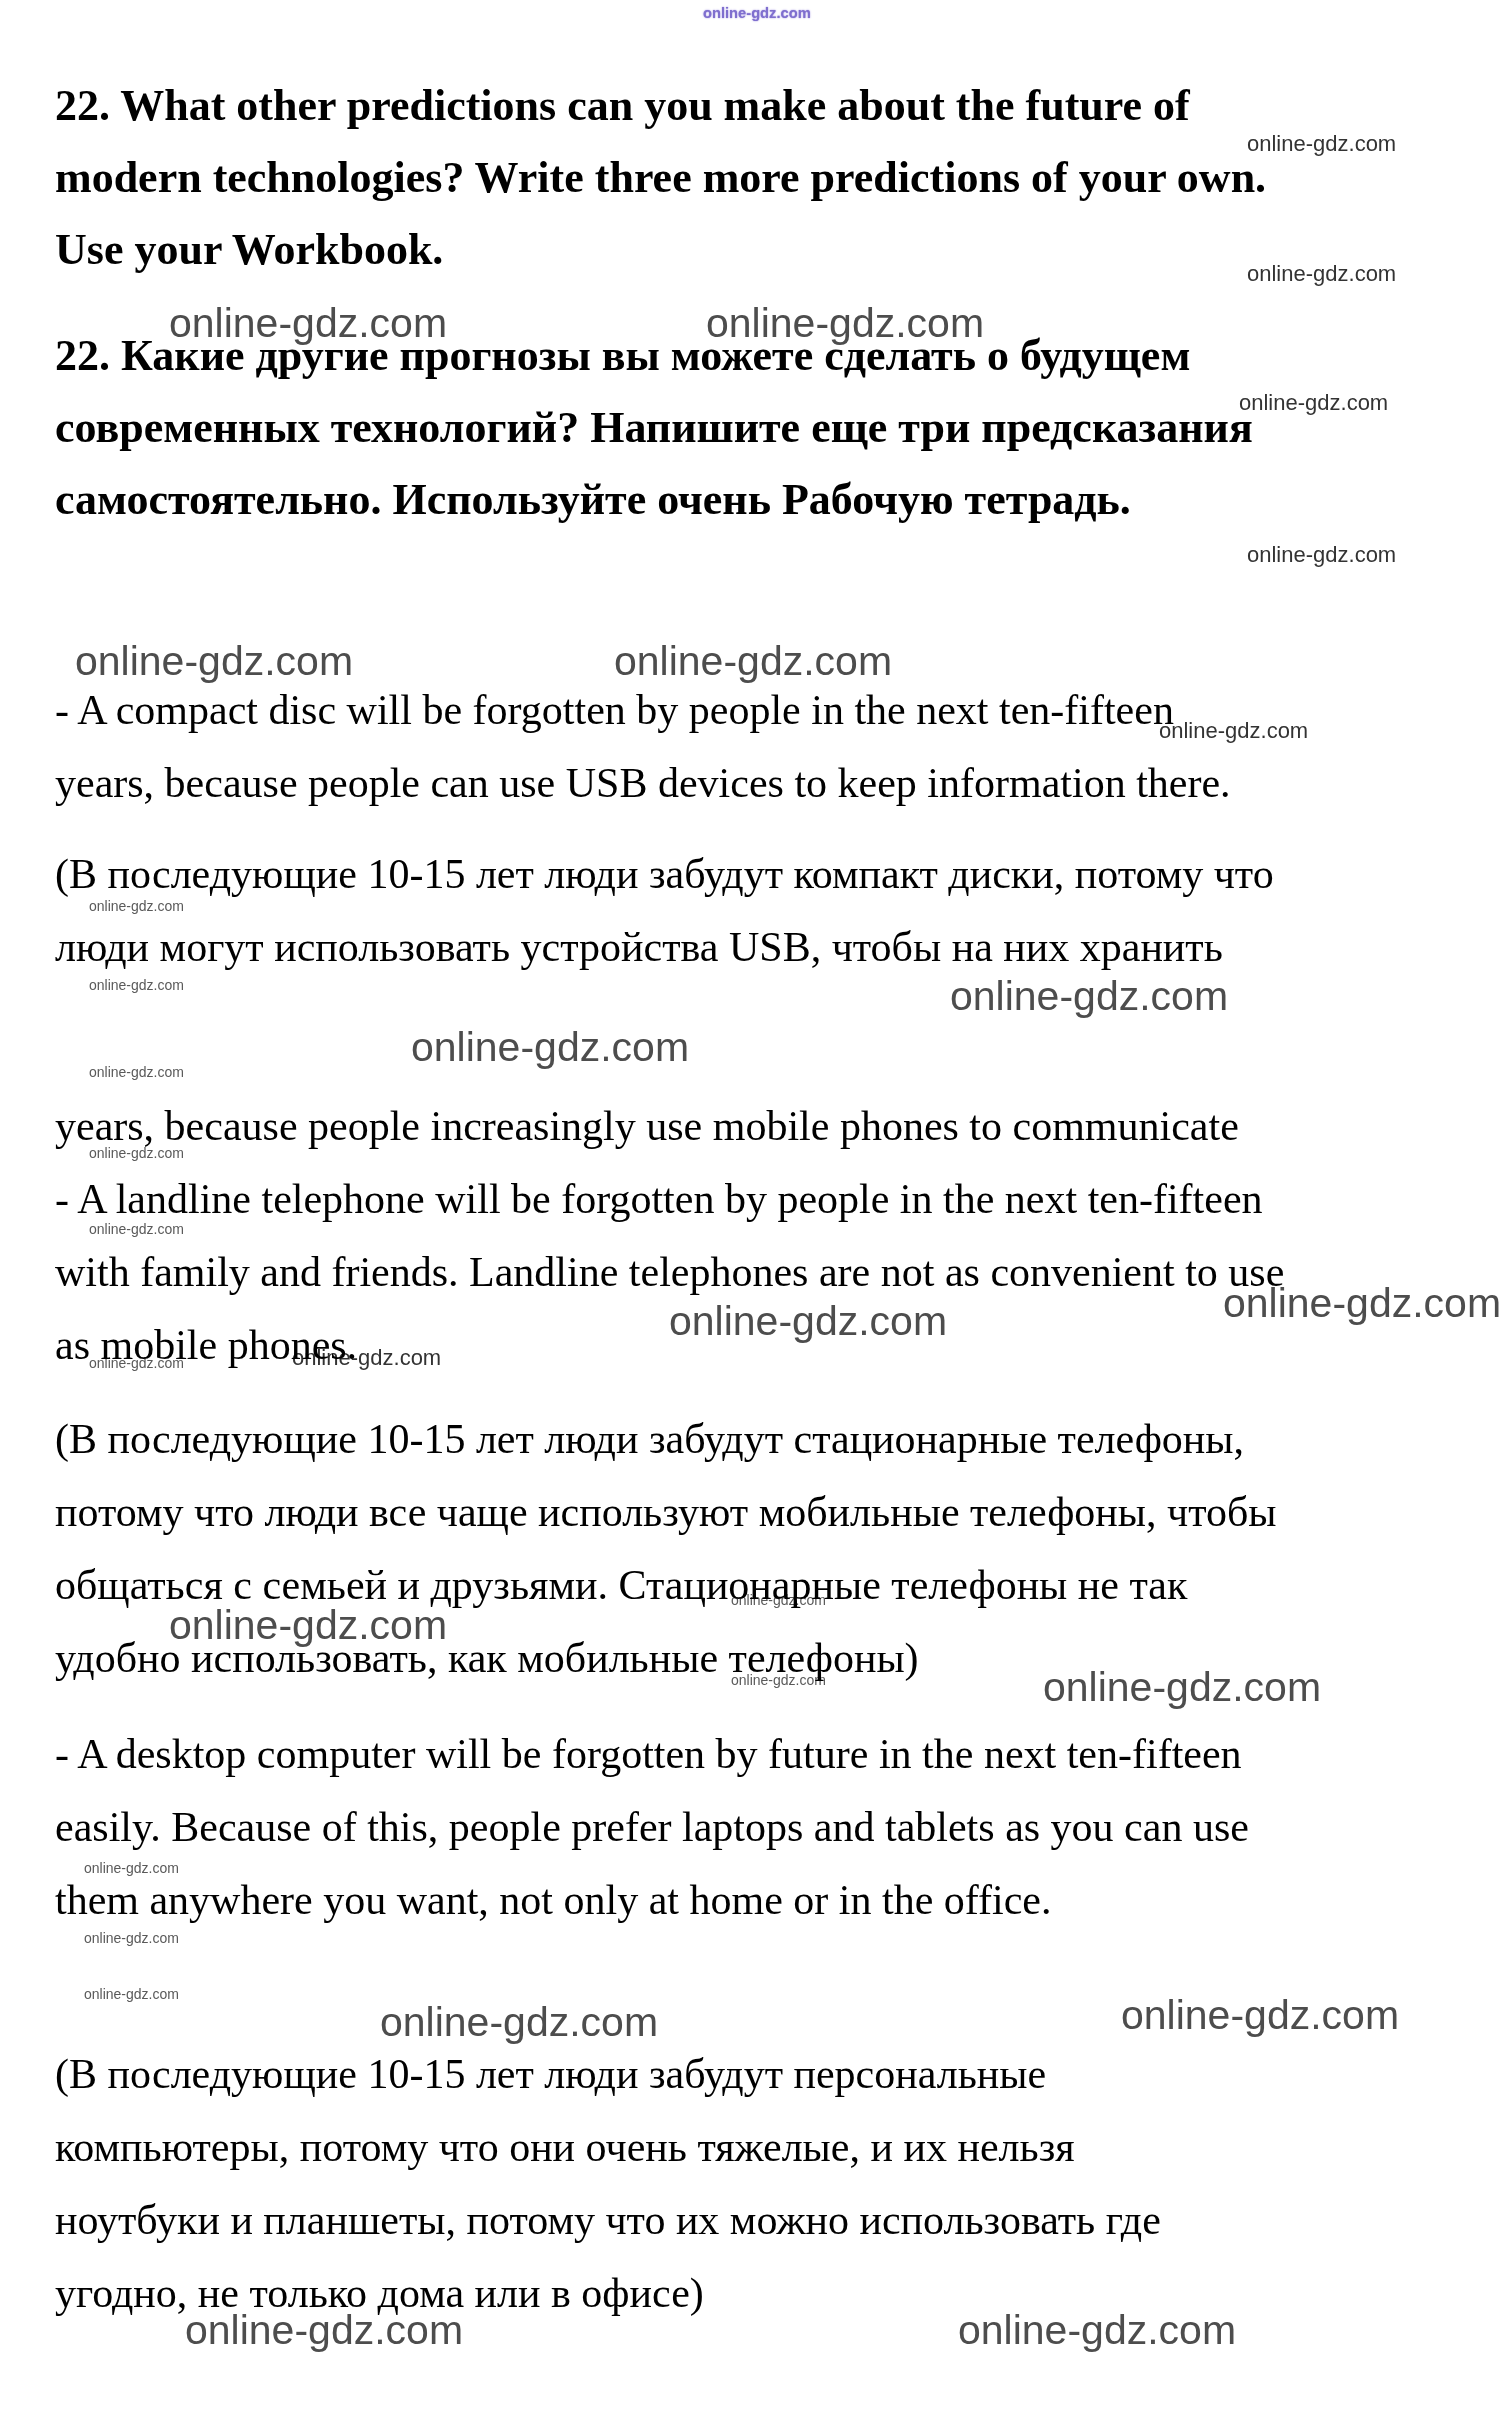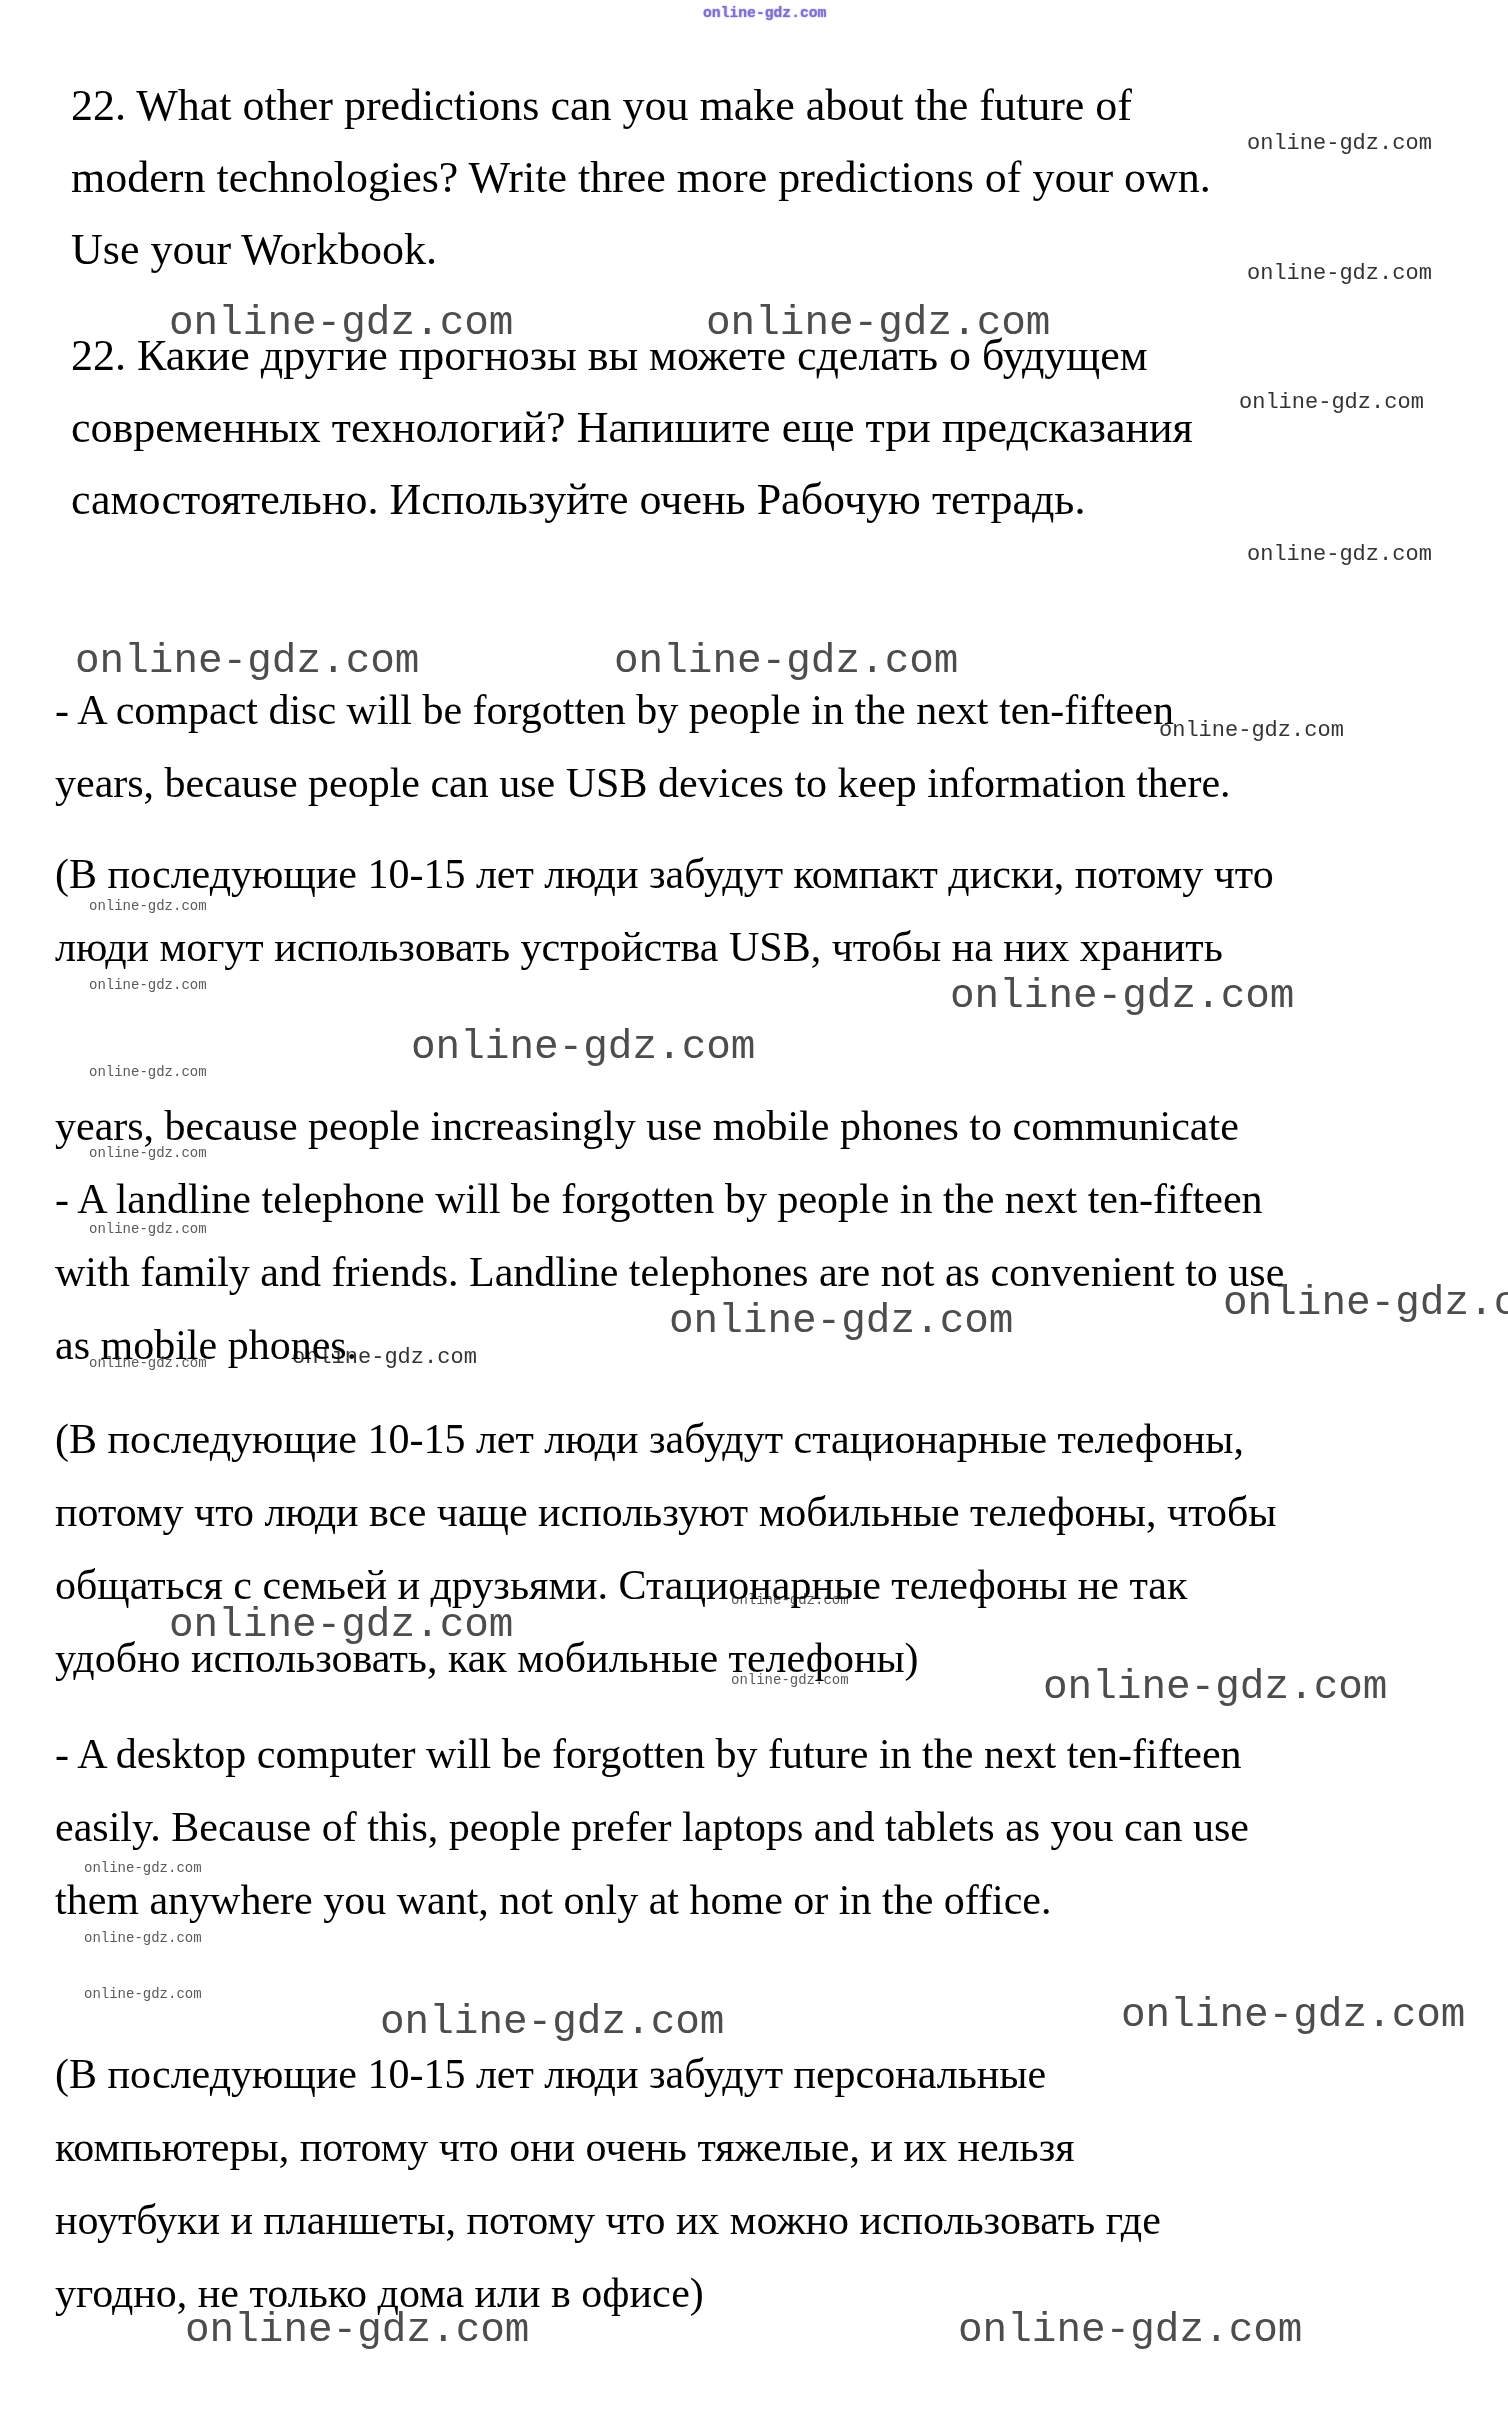--- a/index.html
+++ b/index.html
@@ -14,28 +14,27 @@
     color: #000000;
   }
   .textblock { position: absolute; left: 55px; }
   .textblock .line {
     font-size: 42px;
     line-height: 73px;
     white-space: nowrap;
     color: #000000;
   }
   .heading .line {
-    font-weight: normal;
+    font-weight: bold;
     font-size: 44px;
     line-height: 72px;
-    margin-left: 16px;
   }
   .wm {
     position: absolute;
-    font-family: Liberation Mono, monospace;
+    font-family: Liberation Sans, sans-serif;
     white-space: nowrap;
     pointer-events: none;
     text-align: center;
   }
   .wm-lg { font-size: 41px; color: #4d4d4d; }
   .wm-sm { font-size: 22px; color: #333333; }
   .wm-xs { font-size: 14px; color: #5a5a5a; }
   .wm-purple {
     font-size: 14.7px;
     font-weight: bold;

